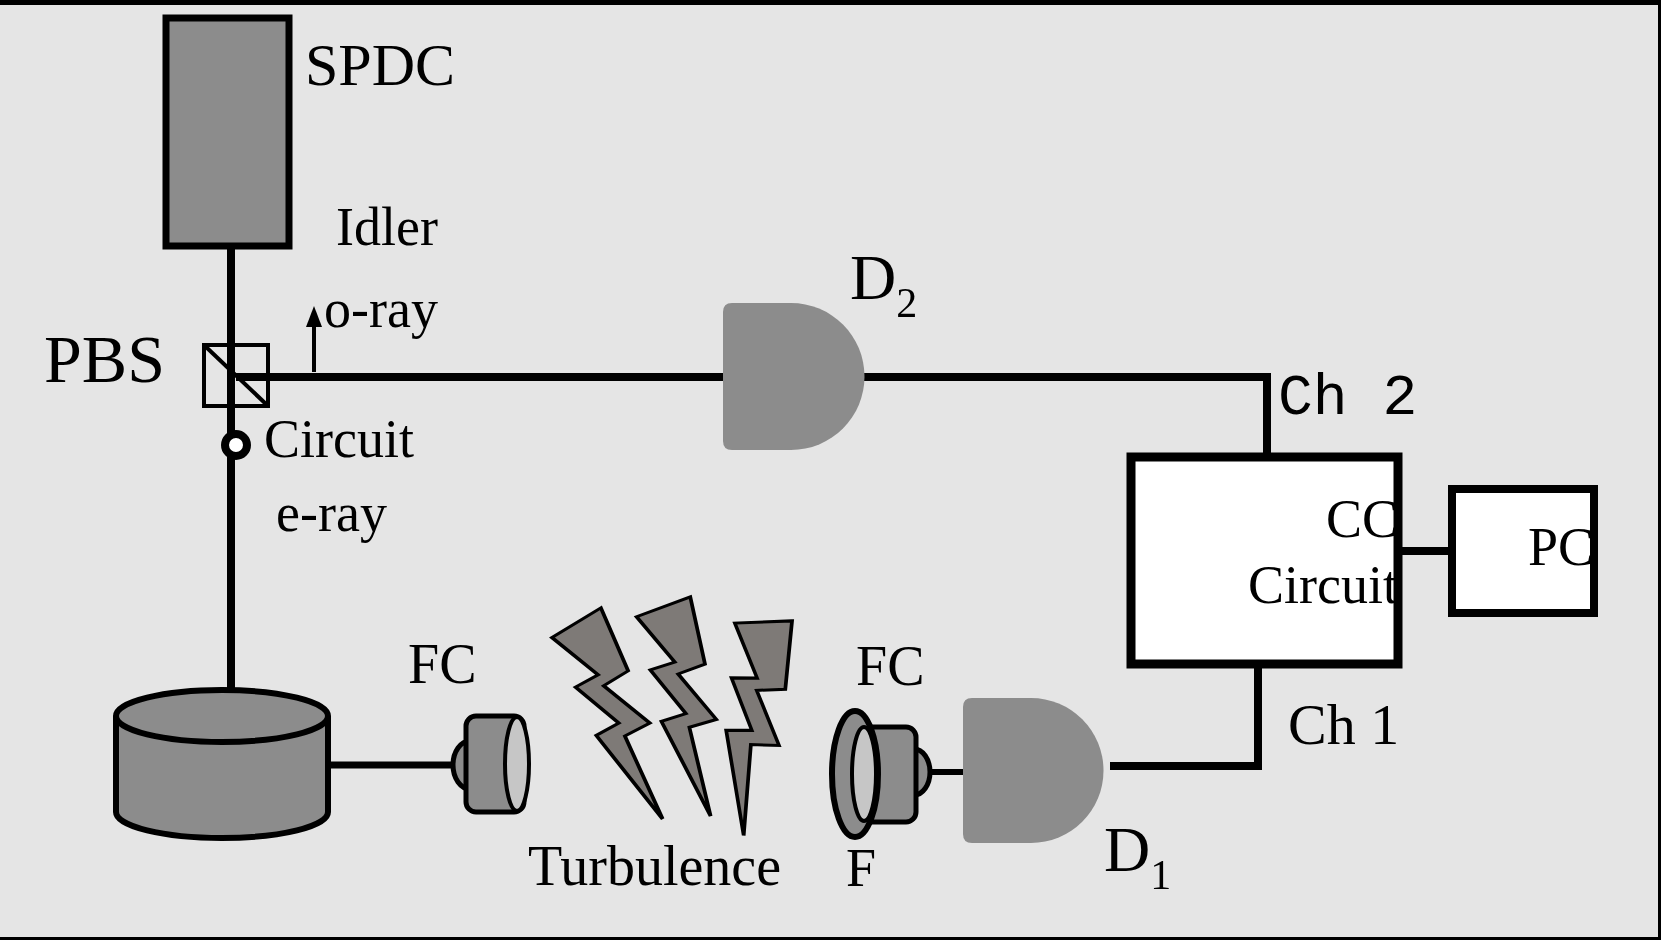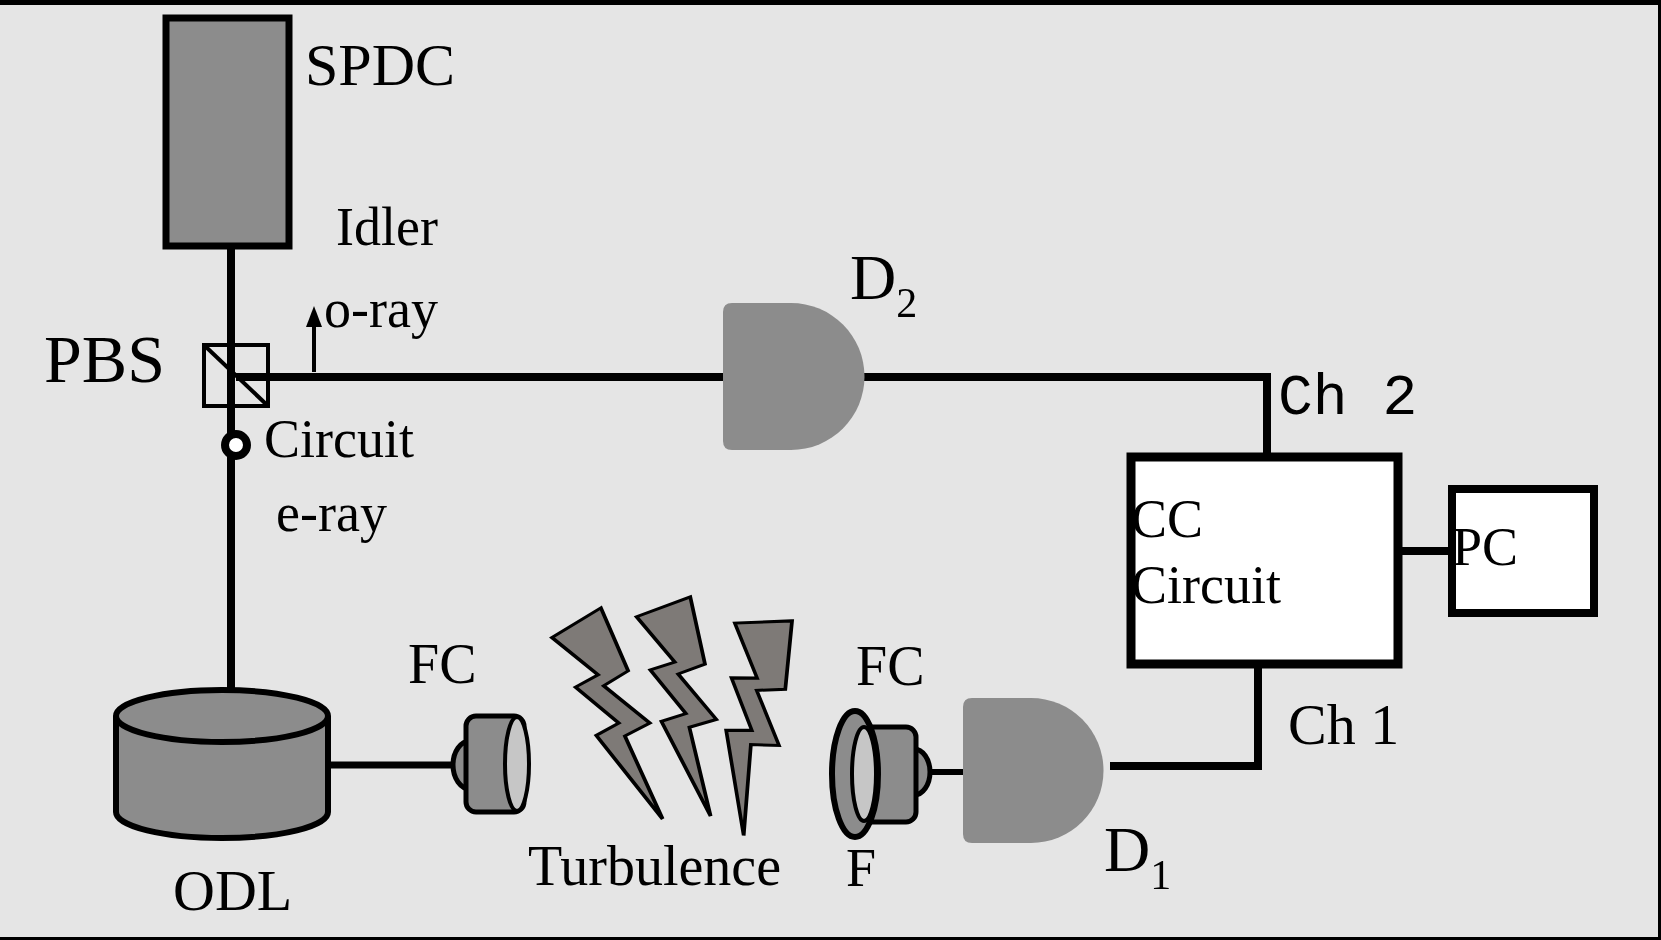--- a/index.html
+++ b/index.html
@@ -6,21 +6,21 @@
   #stage {
     position:relative; width:1661px; height:940px;
     background:#e5e5e5; overflow:hidden;
     font-family:"Liberation Serif", serif;
   }
   #shapes { position:absolute; left:0; top:0; }
   .label {
     position:absolute; line-height:1; color:#000;
     white-space:nowrap; font-family:"Liberation Serif", serif;
   }
-  .centered { text-align:left; }
+  .centered { text-align:right; }
   .dlabel { display:flex; align-items:flex-start; }
   .dlabel .sub { font-size:42px; transform:translateY(36px); }
   .frame { fill:#000; }
 </style>
 </head>
 <body>
 
 <div id="stage">
 
   <svg id="shapes" width="1661" height="940" viewBox="0 0 1661 940">
@@ -78,21 +78,20 @@
   <div class="label" style="left:44px; top:325px; font-size:68px;">PBS</div>
 
   <div class="label" style="left:336px; top:200px; font-size:54px;">Idler</div>
   <div class="label" style="left:324px; top:282px; font-size:54px;">o-ray</div>
 
   <div class="label" style="left:264px; top:412px; font-size:54px;">Circuit</div>
   <div class="label" style="left:276px; top:486px; font-size:54px;">e-ray</div>
 
   <div class="label" style="left:408px; top:636px; font-size:56px;">FC</div>
 
-  <div class="label" style="left:173px; top:862px; font-size:58px;">ODL</div>
 
   <div class="label" style="left:528px; top:838px; font-size:56px;">Turbulence</div>
 
   <div class="label" style="left:856px; top:638px; font-size:56px;">FC</div>
 
   <div class="label" style="left:846px; top:841px; font-size:54px;">F</div>
 
   <div class="label dlabel" style="left:850px; top:246px; font-size:64px;">
     <span>D</span>
     <span class="sub">2</span>

